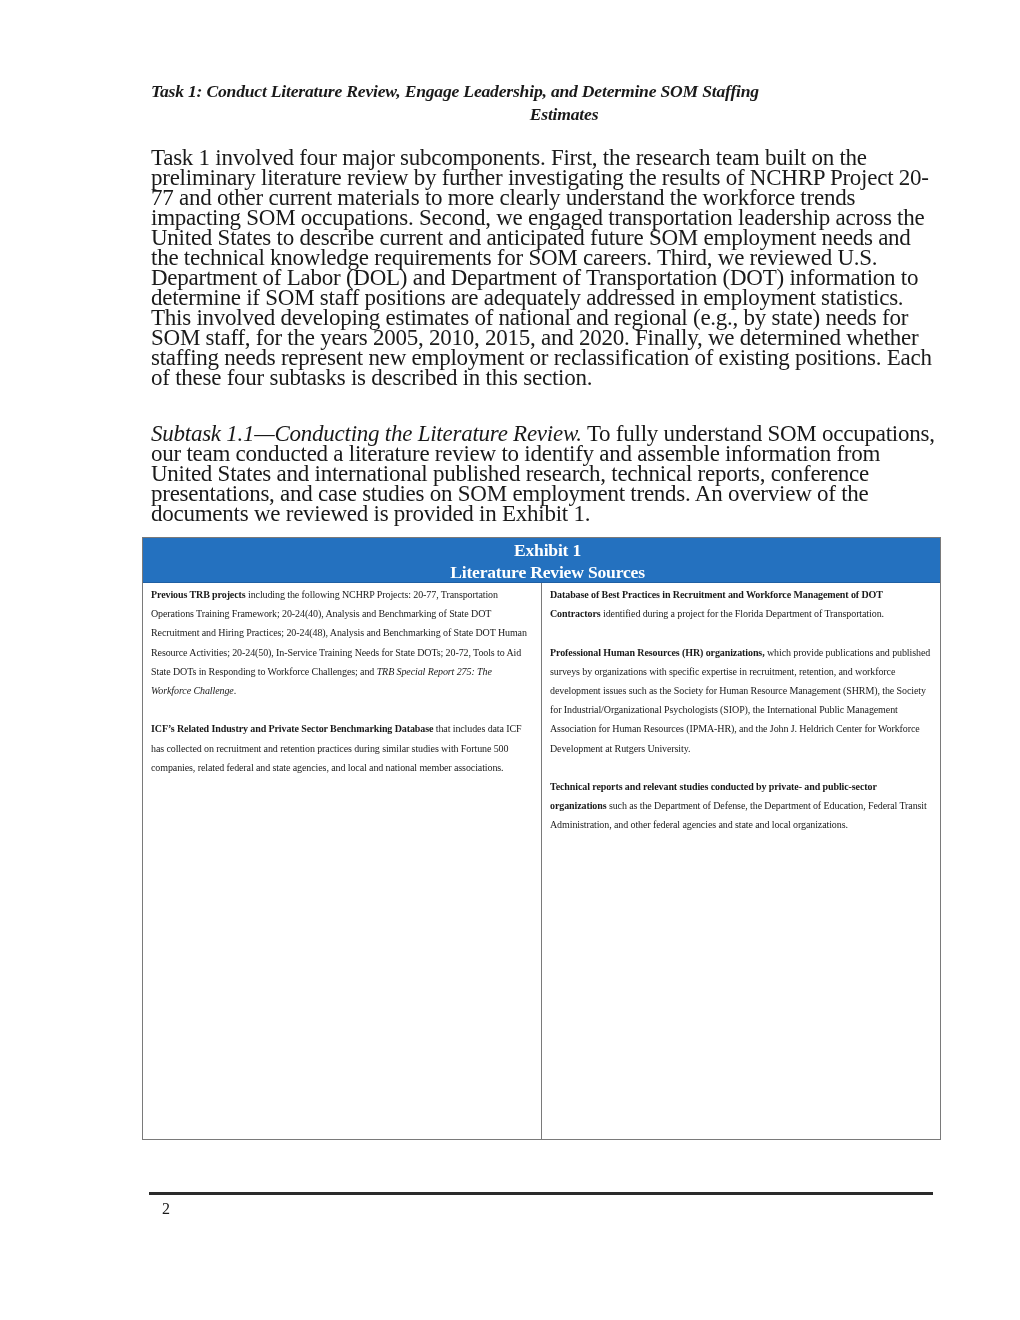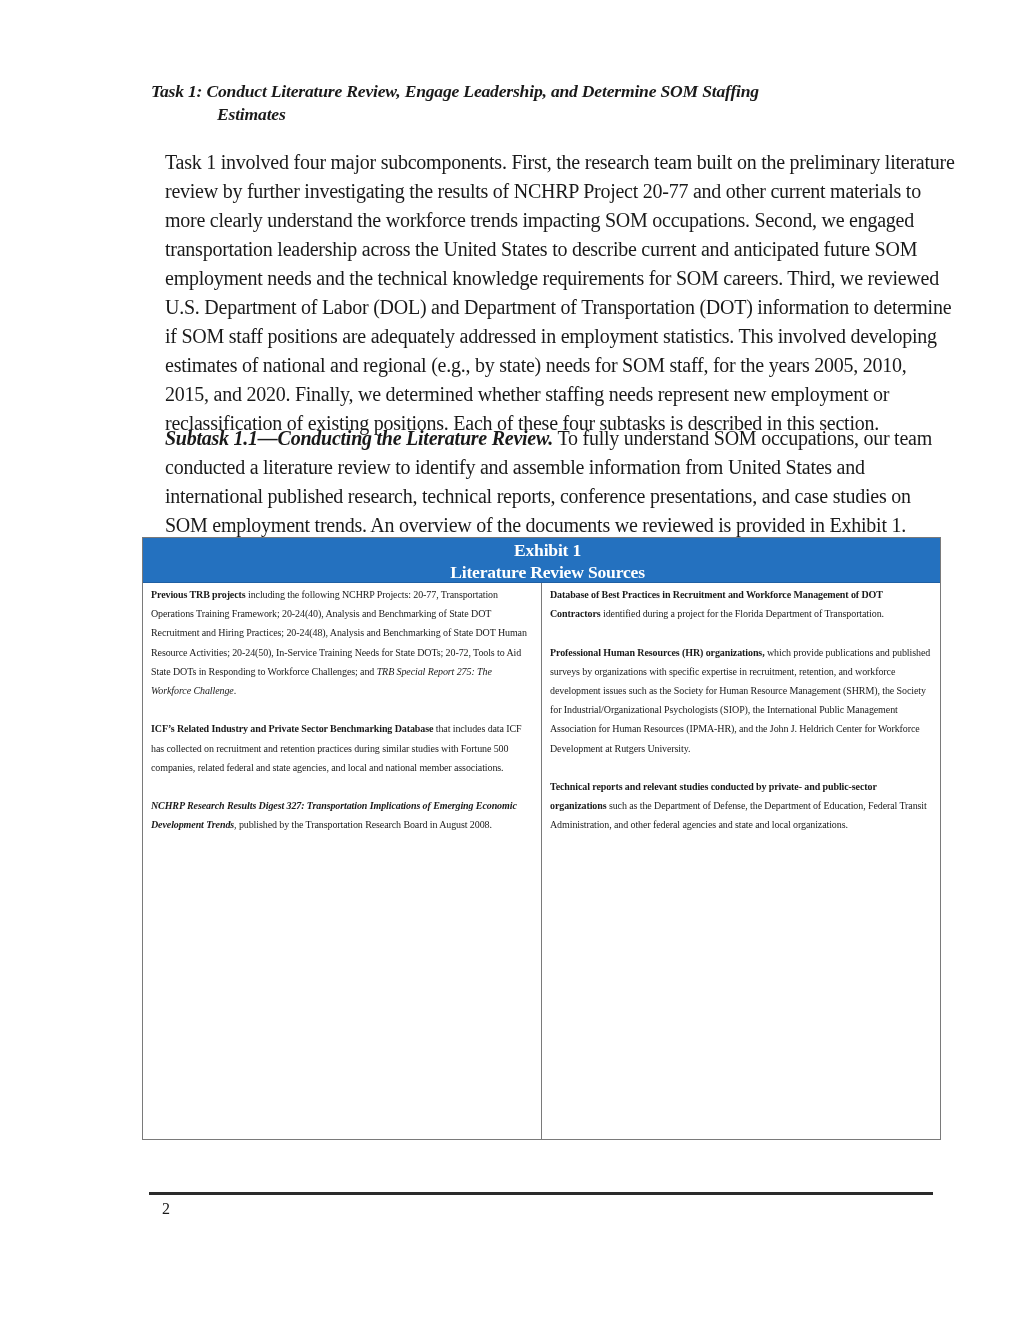--- a/index.html
+++ b/index.html
@@ -29,34 +29,35 @@
       font-size: 17.6px;
       font-weight: bold;
       font-style: italic;
       line-height: 23px;
       margin: 0;
       letter-spacing: -0.2px;
     }
     .task-heading .line2 {
       display: block;
       padding-left: 66px;
+      text-align: center;
     }
     .para {
       position: absolute;
-      left: 165px;
+      left: 151px;
       width: 790px;
-      font-size: 20px;
-      line-height: 29px;
+      font-size: 23px;
+      line-height: 20px;
       margin: 0;
       letter-spacing: -0.25px;
     }
     .para-1 { top: 148px; }
     .para-2 { top: 424px; }
     .para .lead {
-      font-weight: bold;
+      font-weight: normal;
       font-style: italic;
     }
     .exhibit {
       position: absolute;
       left: 142px;
       top: 537px;
       width: 799px;
       height: 603px;
       border: 1.5px solid #7a7a7a;
       box-sizing: border-box;
@@ -134,21 +135,20 @@
 
   <div class="exhibit">
     <div class="exhibit-header" style="background: rgb(36, 113, 191);">
       <div>Exhibit 1</div>
       <div>Literature Review Sources</div>
     </div>
     <div class="exhibit-body">
       <div class="col col-left">
         <p class="entry"><b>Previous TRB projects</b><span> including the following NCHRP Projects: 20-77, Transportation Operations Training Framework; 20-24(40), Analysis and Benchmarking of State DOT Recruitment and Hiring Practices; 20-24(48), Analysis and Benchmarking of State DOT Human Resource Activities; 20-24(50), In-Service Training Needs for State DOTs; 20-72, Tools to Aid State DOTs in Responding to Workforce Challenges; and </span><i>TRB Special Report 275: The Workforce Challenge</i><span>.</span></p>
         <p class="entry"><b>ICF’s Related Industry and Private Sector Benchmarking Database</b><span> that includes data ICF has collected on recruitment and retention practices during similar studies with Fortune 500 companies, related federal and state agencies, and local and national member associations.</span></p>
-        <p class="entry"><b><i>NCHRP Research Results Digest 327: Transportation Implications of Emerging Economic Development Trends</i></b><span>, published by the Transportation Research Board in August 2008.</span></p>
       </div>
       <div class="col col-right">
         <p class="entry"><b>Database of Best Practices in Recruitment and Workforce Management of DOT Contractors</b><span> identified during a project for the Florida Department of Transportation.</span></p>
         <p class="entry"><b>Professional Human Resources (HR) organizations,</b><span> which provide publications and published surveys by organizations with specific expertise in recruitment, retention, and workforce development issues such as the Society for Human Resource Management (SHRM), the Society for Industrial/Organizational Psychologists (SIOP), the International Public Management Association for Human Resources (IPMA-HR), and the John J. Heldrich Center for Workforce Development at Rutgers University.</span></p>
         <p class="entry"><b>Technical reports and relevant studies conducted by private- and public-sector organizations</b><span> such as the Department of Defense, the Department of Education, Federal Transit Administration, and other federal agencies and state and local organizations.</span></p>
       </div>
     </div>
   </div>
 
   <div class="footer-rule"></div>

